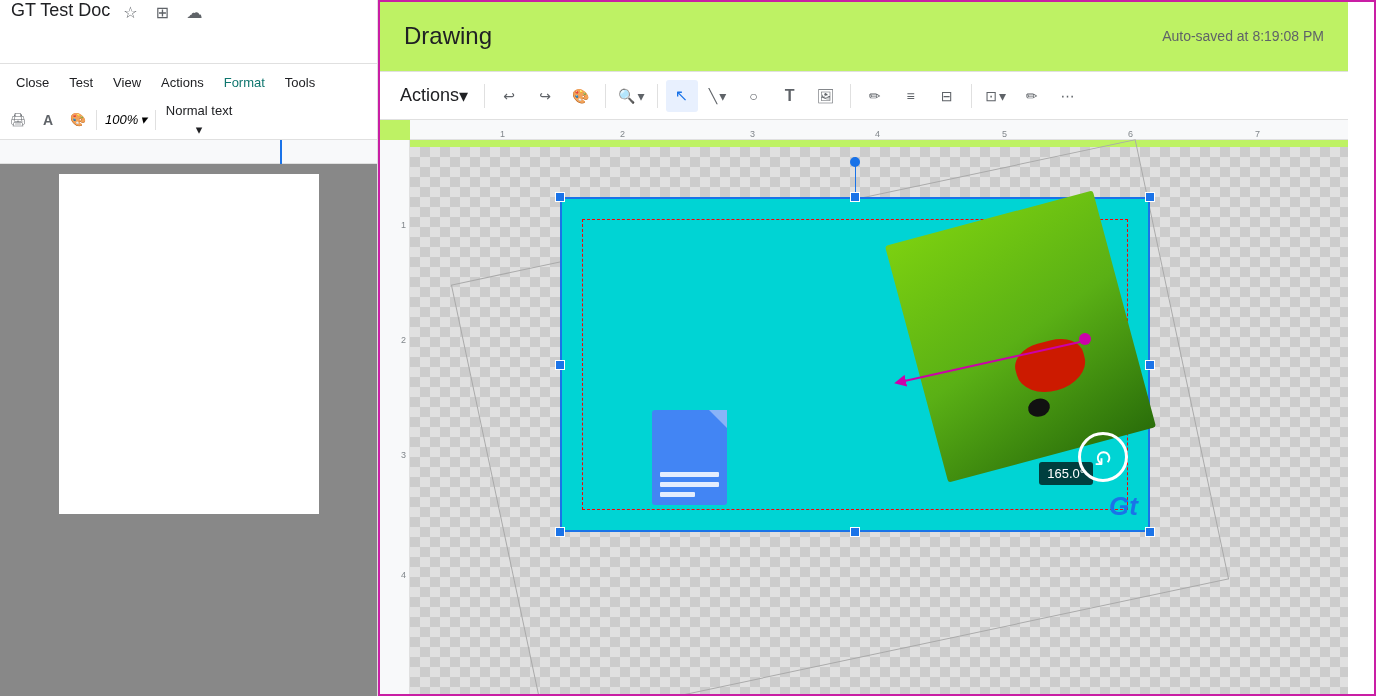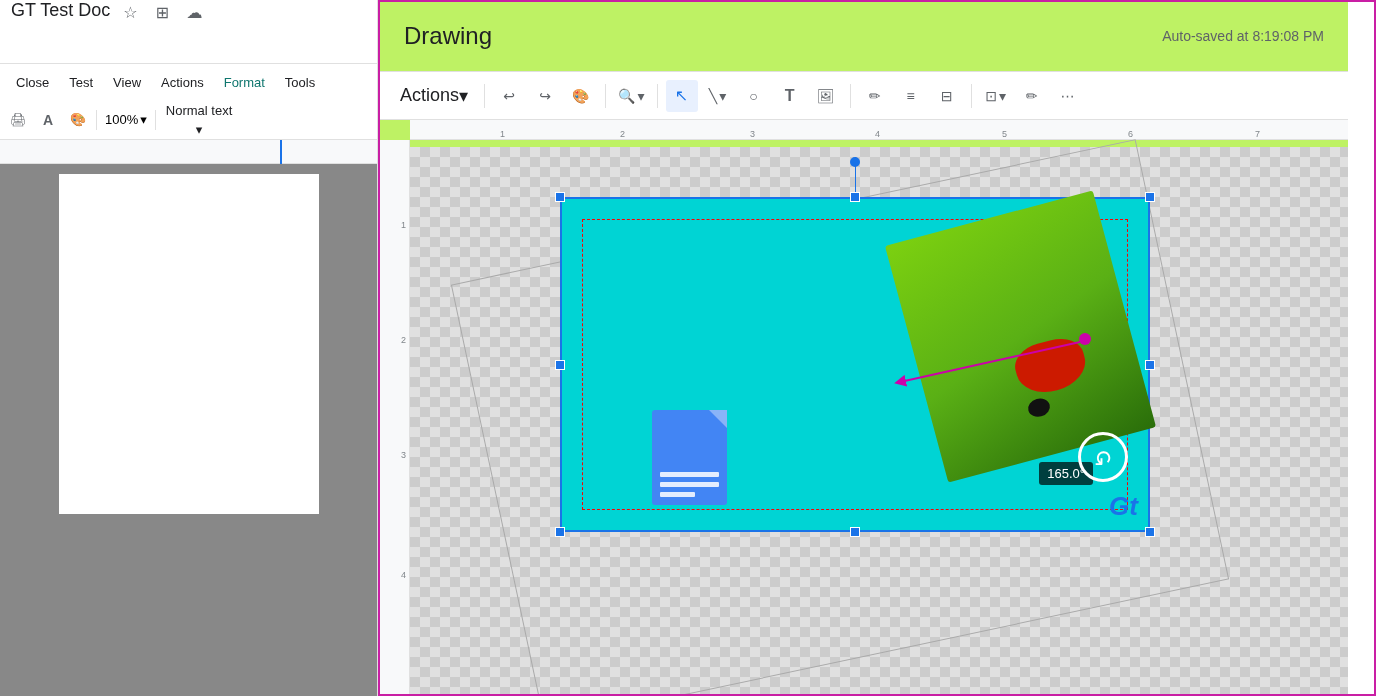--- a/index.html
+++ b/index.html
@@ -104,20 +104,21 @@
       height: 20px;
       background: #e0e0e0;
       margin: 0 2px;
     }
     .zoom-select {
       display: flex;
       font-size: 13px;
       padding: 2px 4px;
       gap: 2px;
       cursor: pointer;
+      font-style: italic;
     }
 
     
     .docs-ruler {
       height: 24px;
       background: #f8f9fa;
       border-bottom: 1px solid #e0e0e0;
       position: relative;
     }
     .ruler-marker {

